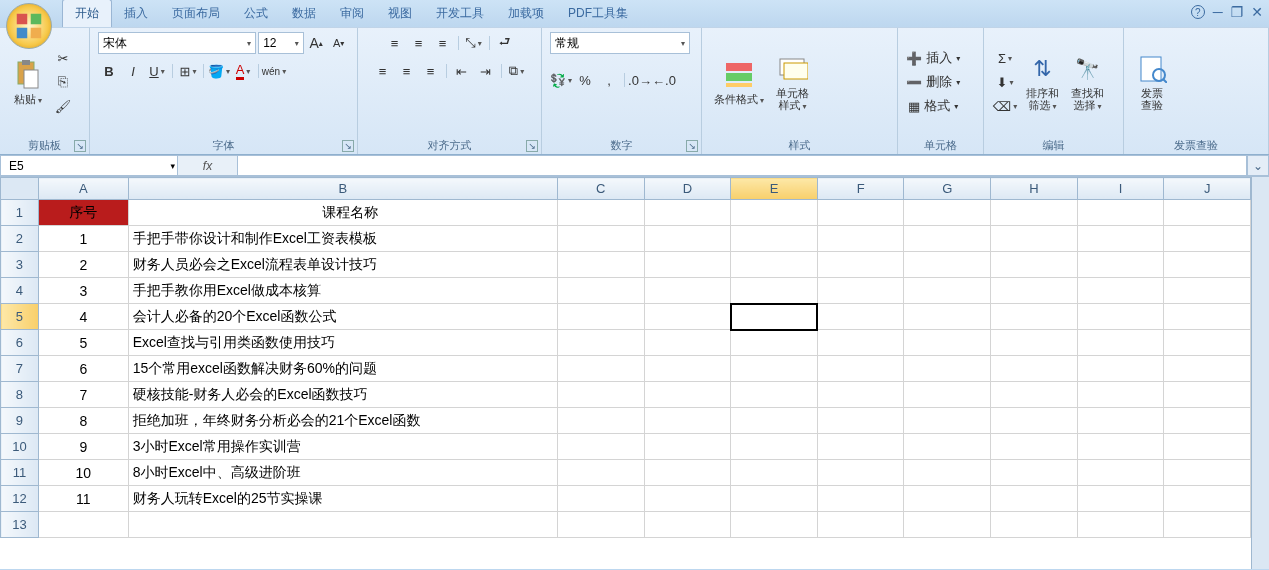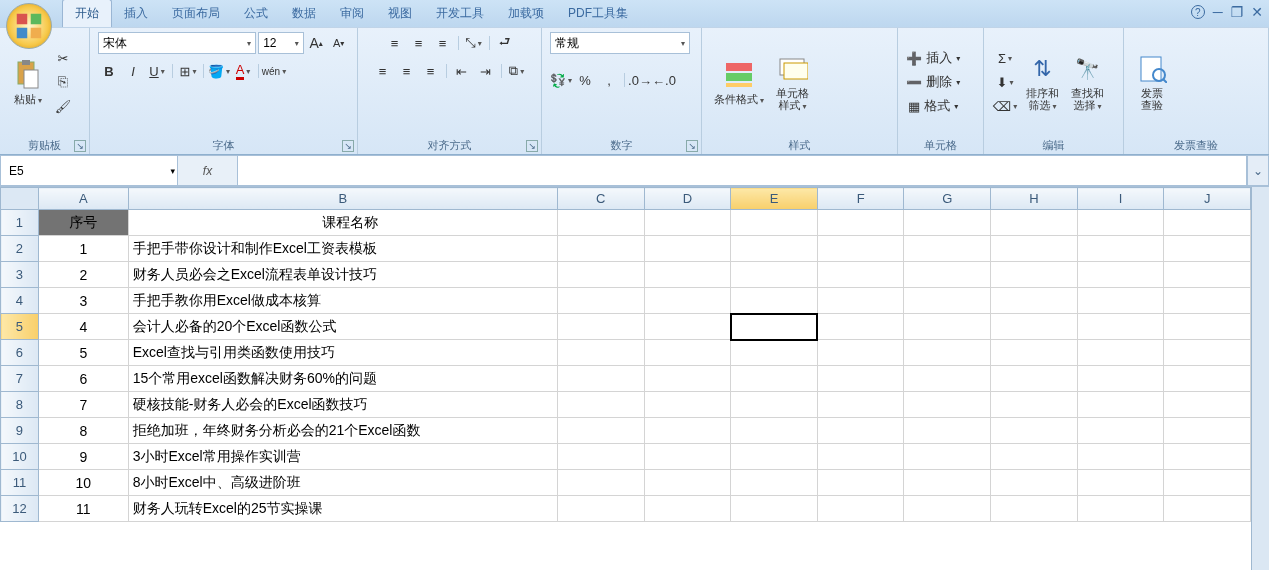--- a/index.html
+++ b/index.html
@@ -27,42 +27,42 @@
 .big-btn .lbl { font-size: 11px; color: #333; text-align: center; line-height: 1.1; }
 .dd-arrow::after { content: "▾"; font-size: 8px; color: #555; margin-left: 2px; }
 
 .vstack { display: flex; flex-direction: column; gap: 2px; }
 .hstack { display: flex; gap: 2px; align-items: center; }
 .small-btn { width: 22px; height: 22px; display: flex; align-items: center; justify-content: center; cursor: pointer; border-radius: 2px; color: #333; font-size: 13px; }
 .combo { height: 22px; background: #fff; border: 1px solid #a8c0d8; display: flex; align-items: center; padding: 0 4px; font-size: 12px; }
 .combo .dd { margin-left: auto; font-size: 8px; color: #555; }
 
 
-.fbar-row { height: 32px; background: #e4edf7; border-bottom: 1px solid #a8c0d8; display: flex; align-items: stretch; }
+.fbar-row { height: 22px; background: #e4edf7; border-bottom: 1px solid #a8c0d8; display: flex; align-items: stretch; }
 .namebox { width: 178px; background: #fff; border: 1px solid #a8c0d8; display: flex; align-items: center; padding: 0 20px 0 8px; position: relative; }
 .namebox .dd { position: absolute; right: 2px; font-size: 9px; }
 .fx-btn { width: 28px; display: flex; align-items: center; justify-content: center; border-right: 1px solid #c0d4e8; font-style: italic; color: #555; }
 .formula-input { flex: 1; background: #fff; border: 1px solid #a8c0d8; border-left: none; }
 .fbar-expand { width: 22px; background: #e4edf7; border: 1px solid #a8c0d8; display: flex; align-items: center; justify-content: center; color: #4a6a8a; }
 
 
 .sheet-area { height: 392px; background: #fff; position: relative; display: flex; }
 .scroll-v { width: 18px; background: #dbe7f3; border-left: 1px solid #9fb8d0; }
 .grid-wrap { flex: 1; overflow: hidden; }
 table.grid { border-collapse: collapse; table-layout: fixed; }
 .grid th, .grid td { border: 1px solid #d4d4d4; height: 26px; font-size: 14px; padding: 0 4px; white-space: nowrap; overflow: hidden; }
 .grid thead th { background: linear-gradient(#f4f8fc, #dce8f4); color: #3b5a7a; font-weight: normal; text-align: center; border-color: #9fb8d0; height: 22px; font-size: 13px; }
 .grid thead th.selcol { background: linear-gradient(#fde8a8, #f8cf6a); }
 .grid tbody th { background: linear-gradient(90deg, #f4f8fc, #dce8f4); color: #3b5a7a; font-weight: normal; text-align: center; border-color: #9fb8d0; width: 38px; font-size: 13px; }
 .grid tbody th.selrow { background: linear-gradient(90deg, #fde8a8, #f8cf6a); }
 .grid .corner { background: #dce8f4; width: 38px; }
 .col-A { width: 90px; text-align: center; }
 .col-B { width: 430px; text-align: left; }
 .col-other { width: 87px; }
-td.header-cell { background: #737373; text-align: center; font-family: Liberation Serif, serif; }
+td.header-cell { background: #b91c1c; text-align: center; font-family: Liberation Serif, serif; }
 .active-cell { outline: 2px solid #000; outline-offset: -1px; }
 
 .sep-v { width: 1px; background: #b8cde0; align-self: stretch; margin: 4px 2px; }
 </style>
 </head>
 <body>
 
 <div class="titlebar">
   <div class="office-btn">
     <svg viewBox="0 0 32 32">
@@ -496,17 +496,30 @@
             <td class="col-B">财务人玩转Excel的25节实操课</td>
             <td class="col-other"></td>
             <td class="col-other"></td>
             <td class="col-other"></td>
             <td class="col-other"></td>
             <td class="col-other"></td>
             <td class="col-other"></td>
             <td class="col-other"></td>
             <td class="col-other"></td>
           </tr>
+          <tr>
+            <th>13</th>
+            <td class="col-A"></td>
+            <td class="col-B"></td>
+            <td class="col-other"></td>
+            <td class="col-other"></td>
+            <td class="col-other"></td>
+            <td class="col-other"></td>
+            <td class="col-other"></td>
+            <td class="col-other"></td>
+            <td class="col-other"></td>
+            <td class="col-other"></td>
+          </tr>
         </tbody>
     </table>
   </div>
   <div class="scroll-v"></div>
 </div>
 
 </body></html>

